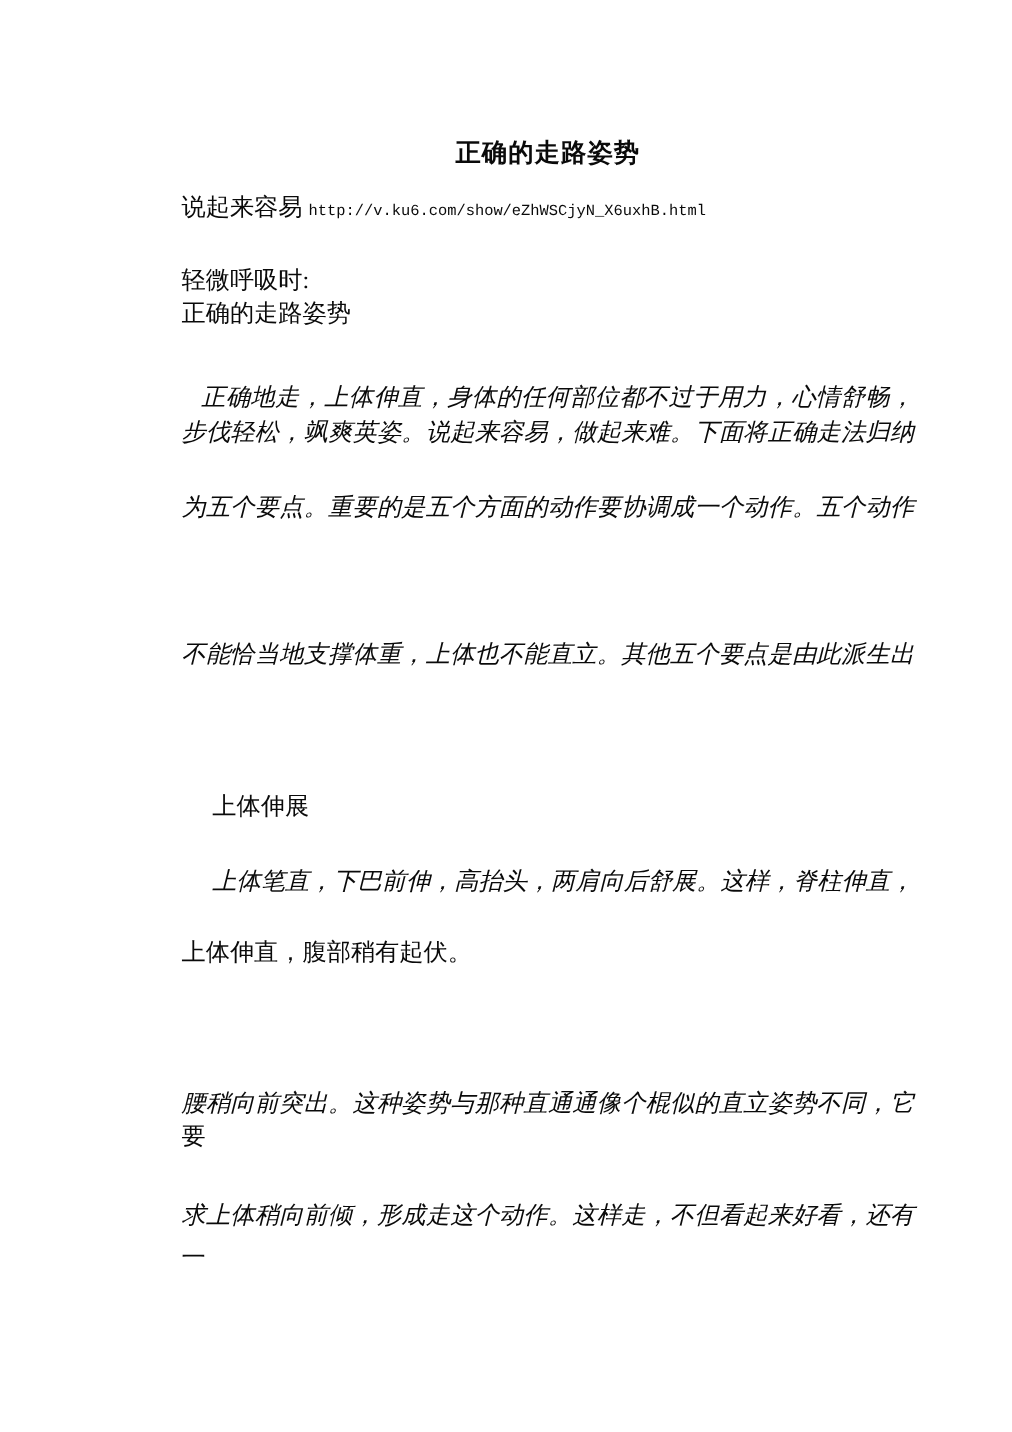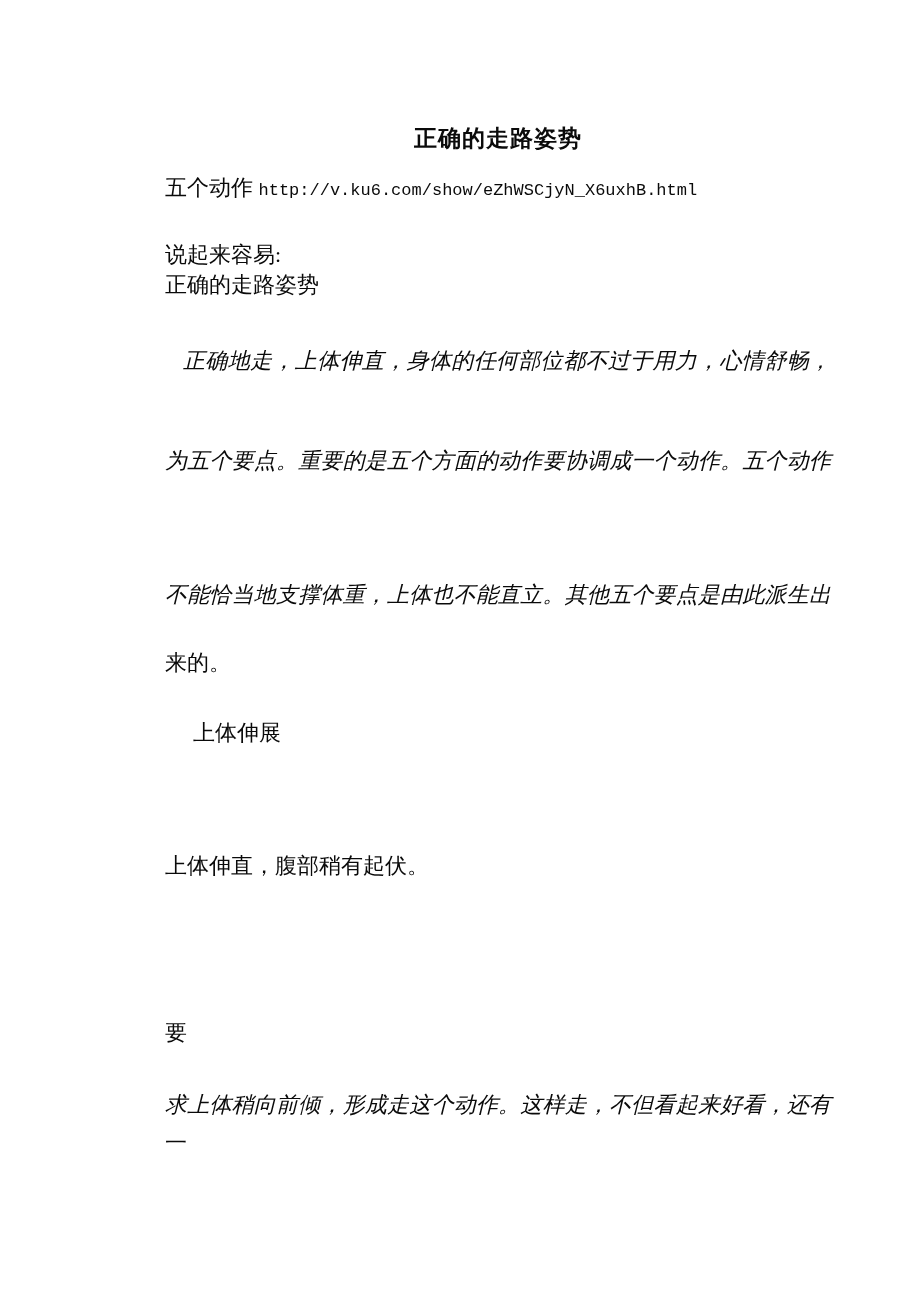--- a/index.html
+++ b/index.html
@@ -49,55 +49,57 @@
   .just {
     text-align: justify;
     text-align-last: justify;
     font-style: italic;
   }
   .ind18 { text-indent: 18px; }
   .ind22 { text-indent: 22px; }
   .ind28 { text-indent: 28px; }
   .url {
     font-family: "Liberation Mono", "DejaVu Sans Mono", monospace;
-    font-size: 17px;
+    font-size: 14px;
     color: #0a0a0a;
     text-decoration: none;
   }
 </style>
 </head>
 <body>
 
 <div class="page">
   <div class="text-column">
 
     <h1 class="doc-title">正确的走路姿势</h1>
 
-    <p class="ln" style="top:163px"><span>五个动作 </span><span class="url">http://v.ku6.com/show/eZhWSCjyN_X6uxhB.html</span></p>
+    <p class="ln" style="top:163px"><span>说起来容易 </span><span class="url">http://v.ku6.com/show/eZhWSCjyN_X6uxhB.html</span></p>
 
-    <p class="ln" style="top:230px">说起来容易:</p>
+    <p class="ln" style="top:230px">轻微呼吸时:</p>
 
     <p class="ln" style="top:260px">正确的走路姿势</p>
 
     <p class="ln just ind18" style="top:336px">正确地走，上体伸直，身体的任何部位都不过于用力，心情舒畅，</p>
 
+    <p class="ln just" style="top:368px">步伐轻松，飒爽英姿。说起来容易，做起来难。下面将正确走法归纳</p>
 
     <p class="ln just" style="top:436px">为五个要点。重要的是五个方面的动作要协调成一个动作。五个动作</p>
 
 
     <p class="ln just" style="top:570px">不能恰当地支撑体重，上体也不能直立。其他五个要点是由此派生出</p>
 
-    <p class="ln" style="top:638px">来的。</p>
 
     <p class="ln ind28" style="top:708px">上体伸展</p>
 
+    <p class="ln just ind28" style="top:776px">上体笔直，下巴前伸，高抬头，两肩向后舒展。这样，脊柱伸直，</p>
 
     <p class="ln" style="top:841px">上体伸直，腹部稍有起伏。</p>
 
 
+    <p class="ln just" style="top:978px">腰稍向前突出。这种姿势与那种直通通像个棍似的直立姿势不同，它</p>
 
     <p class="ln" style="top:1008px">要</p>
 
     <p class="ln just" style="top:1080px">求上体稍向前倾，形成走这个动作。这样走，不但看起来好看，还有</p>
 
     <p class="ln" style="top:1118px">一</p>
 
   </div>
 </div>
 

